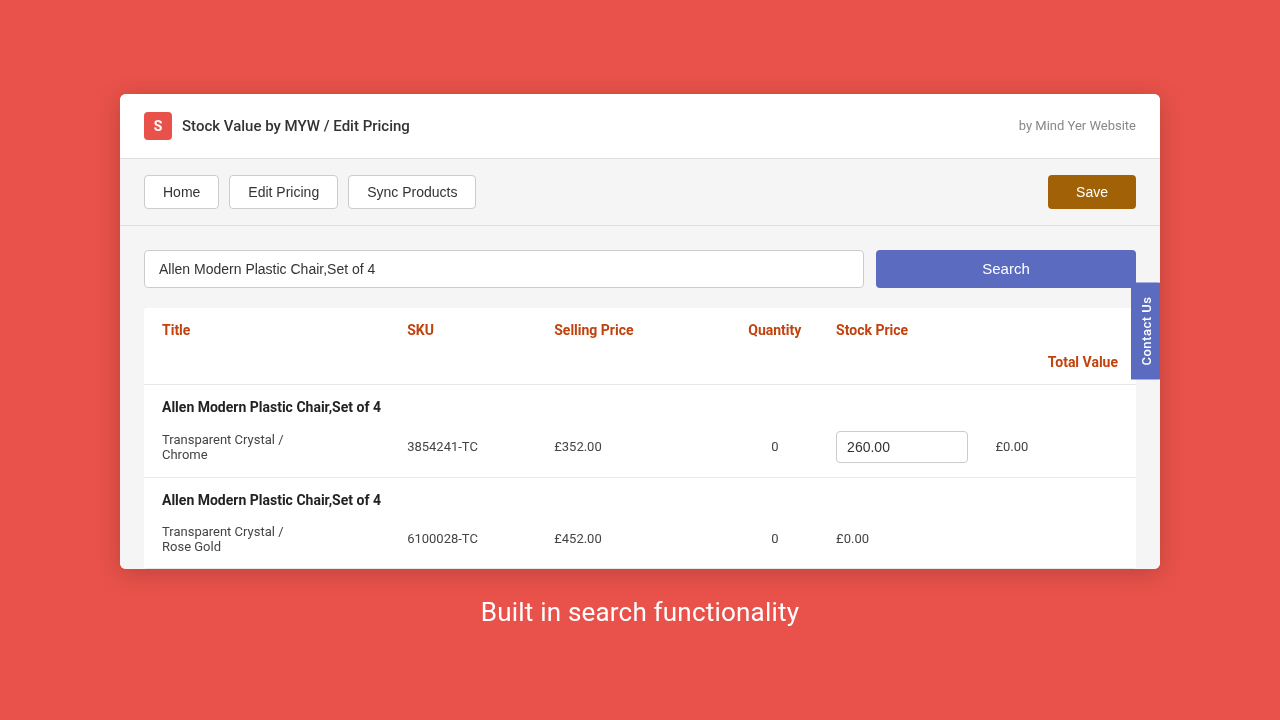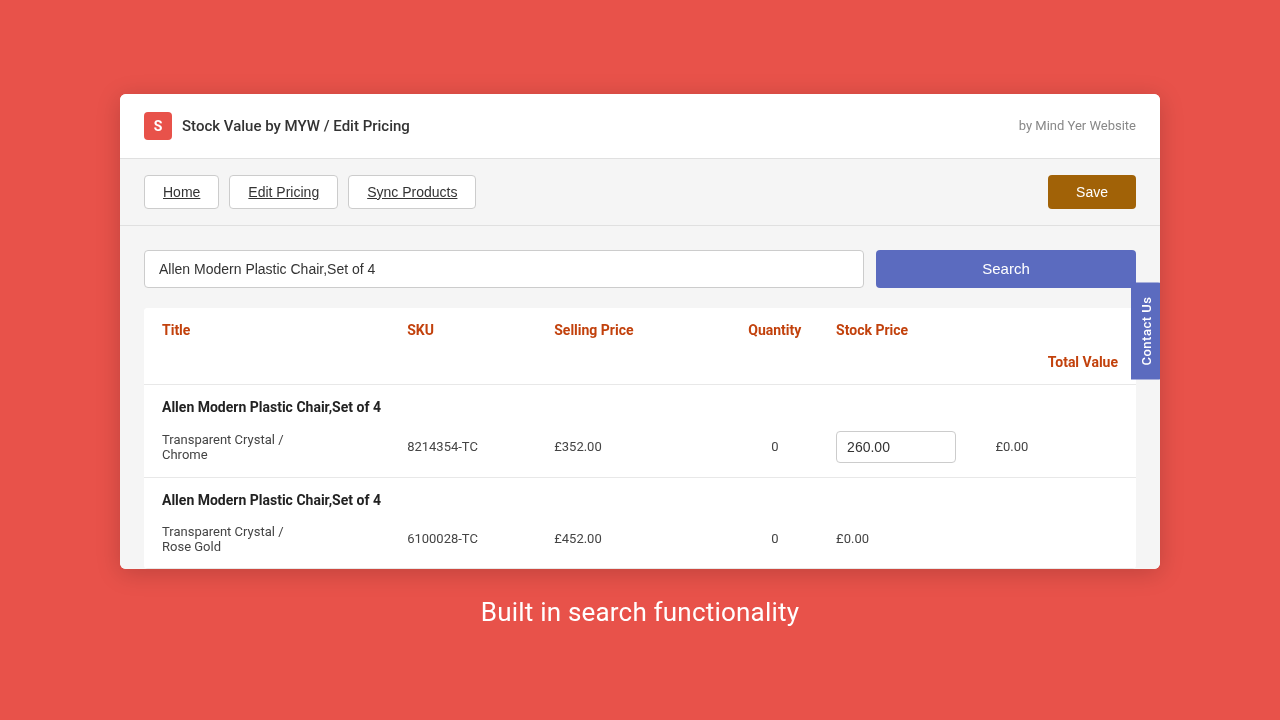--- a/index.html
+++ b/index.html
@@ -74,21 +74,20 @@
       gap: 10px;
     }
     .nav-btn {
       background: #fff;
       border: 1px solid #ccc;
       border-radius: 4px;
       padding: 8px 18px;
       font-size: 14px;
       color: #333;
       cursor: pointer;
-      text-decoration: underline;
     }
     .save-btn {
       background: #a16207;
       color: #fff;
       border: none;
       border-radius: 4px;
       padding: 9px 28px;
       font-size: 14px;
       cursor: pointer;
       font-weight: 500;
@@ -173,21 +172,21 @@
     }
     .variant-cell.center {
       text-align: center;
     }
     .price-input {
       border: 1px solid #ccc;
       border-radius: 4px;
       padding: 7px 10px;
       font-size: 14px;
       color: #333;
-      width: 120px;
+      width: 132px;
       background: #fff;
     }
     .total-value {
       font-size: 13px;
       color: #444;
     }
     
     .contact-us {
       position: absolute;
       right: -40px;
@@ -259,21 +258,21 @@
         <div class="col-header">Stock Price</div>
         <div class="col-header right">Total Value</div>
       </div>
 
       <div class="product-group">
         <div class="product-title-row">
           <div class="product-title">Allen Modern Plastic Chair,Set of 4</div>
         </div>
         <div class="variant-row">
           <div class="variant-cell">Transparent Crystal /<br>Chrome</div>
-          <div class="variant-cell">8214354-TC</div>
+          <div class="variant-cell">3854241-TC</div>
           <div class="variant-cell">£352.00</div>
           <div class="variant-cell center">0</div>
           <div class="variant-cell">
             <input class="price-input" type="text" value="260.00" style="">
           </div>
           <div class="total-value">£0.00</div>
         </div>
       </div>
 
       <div class="product-group">

